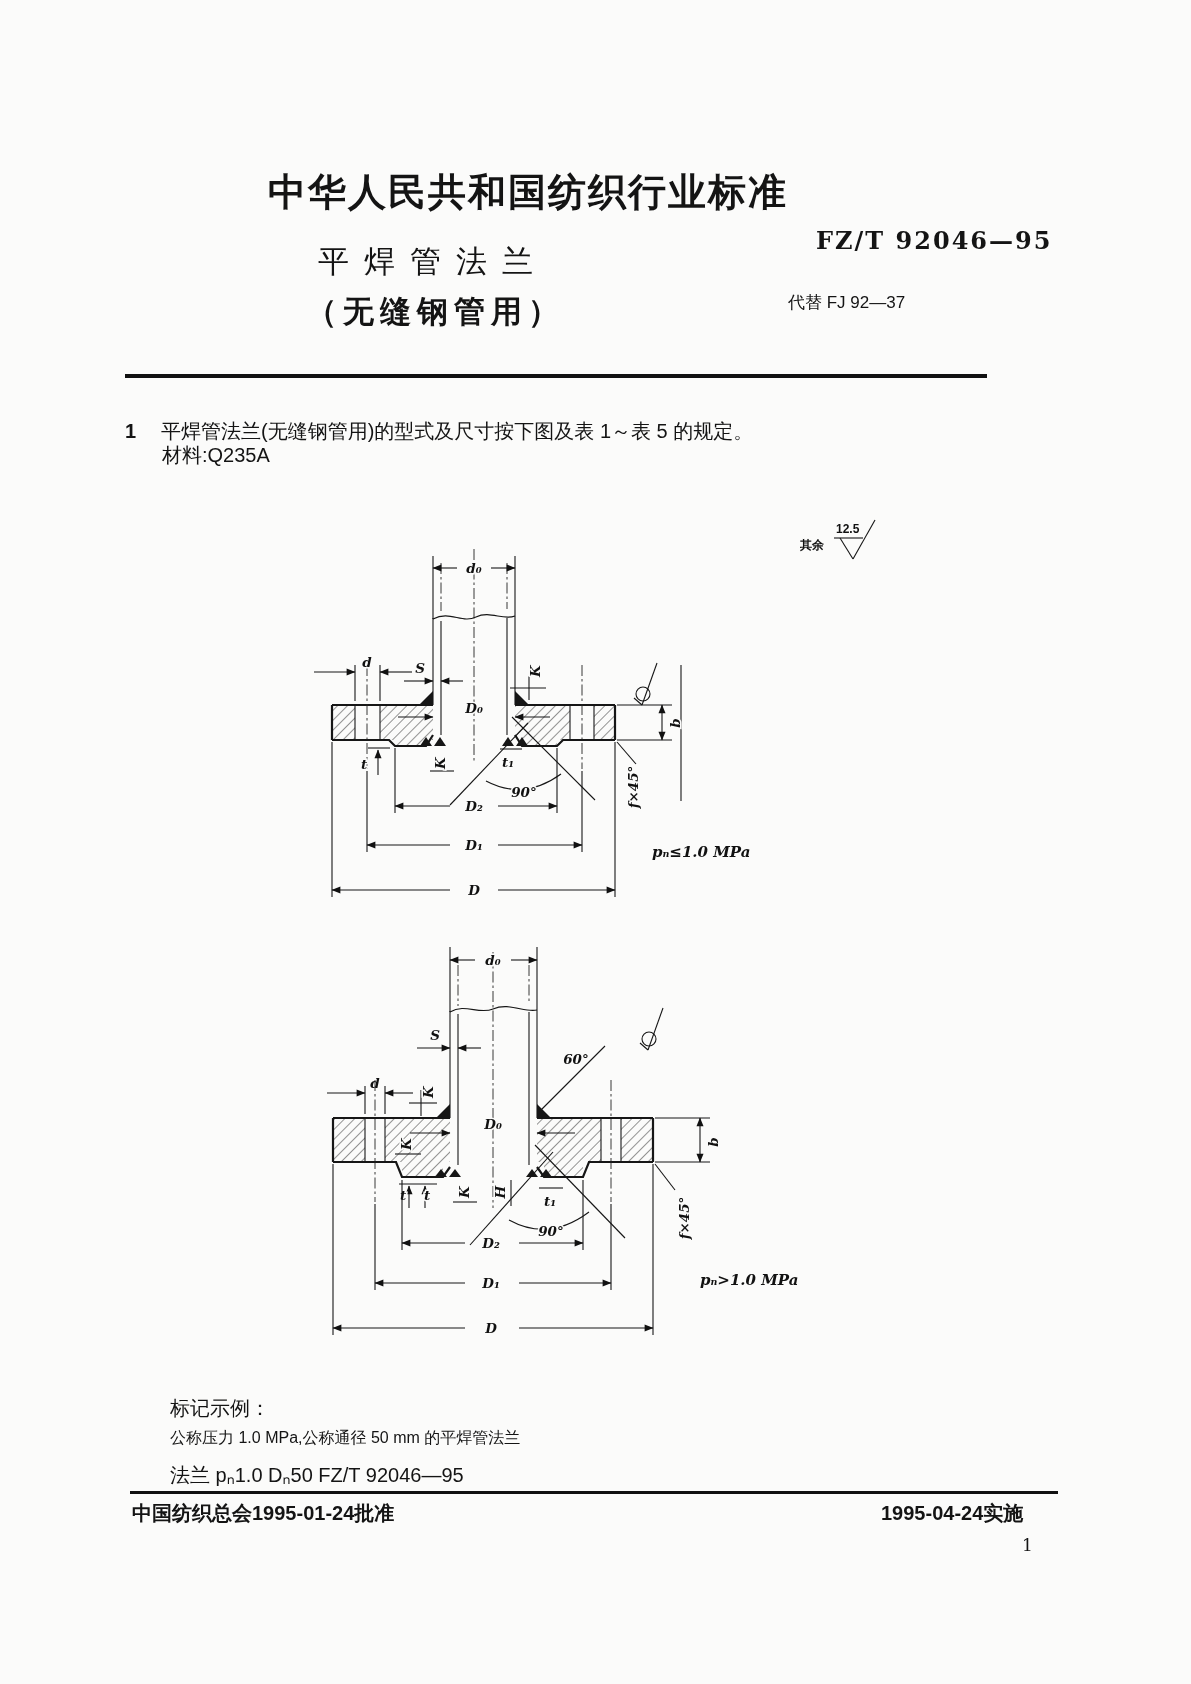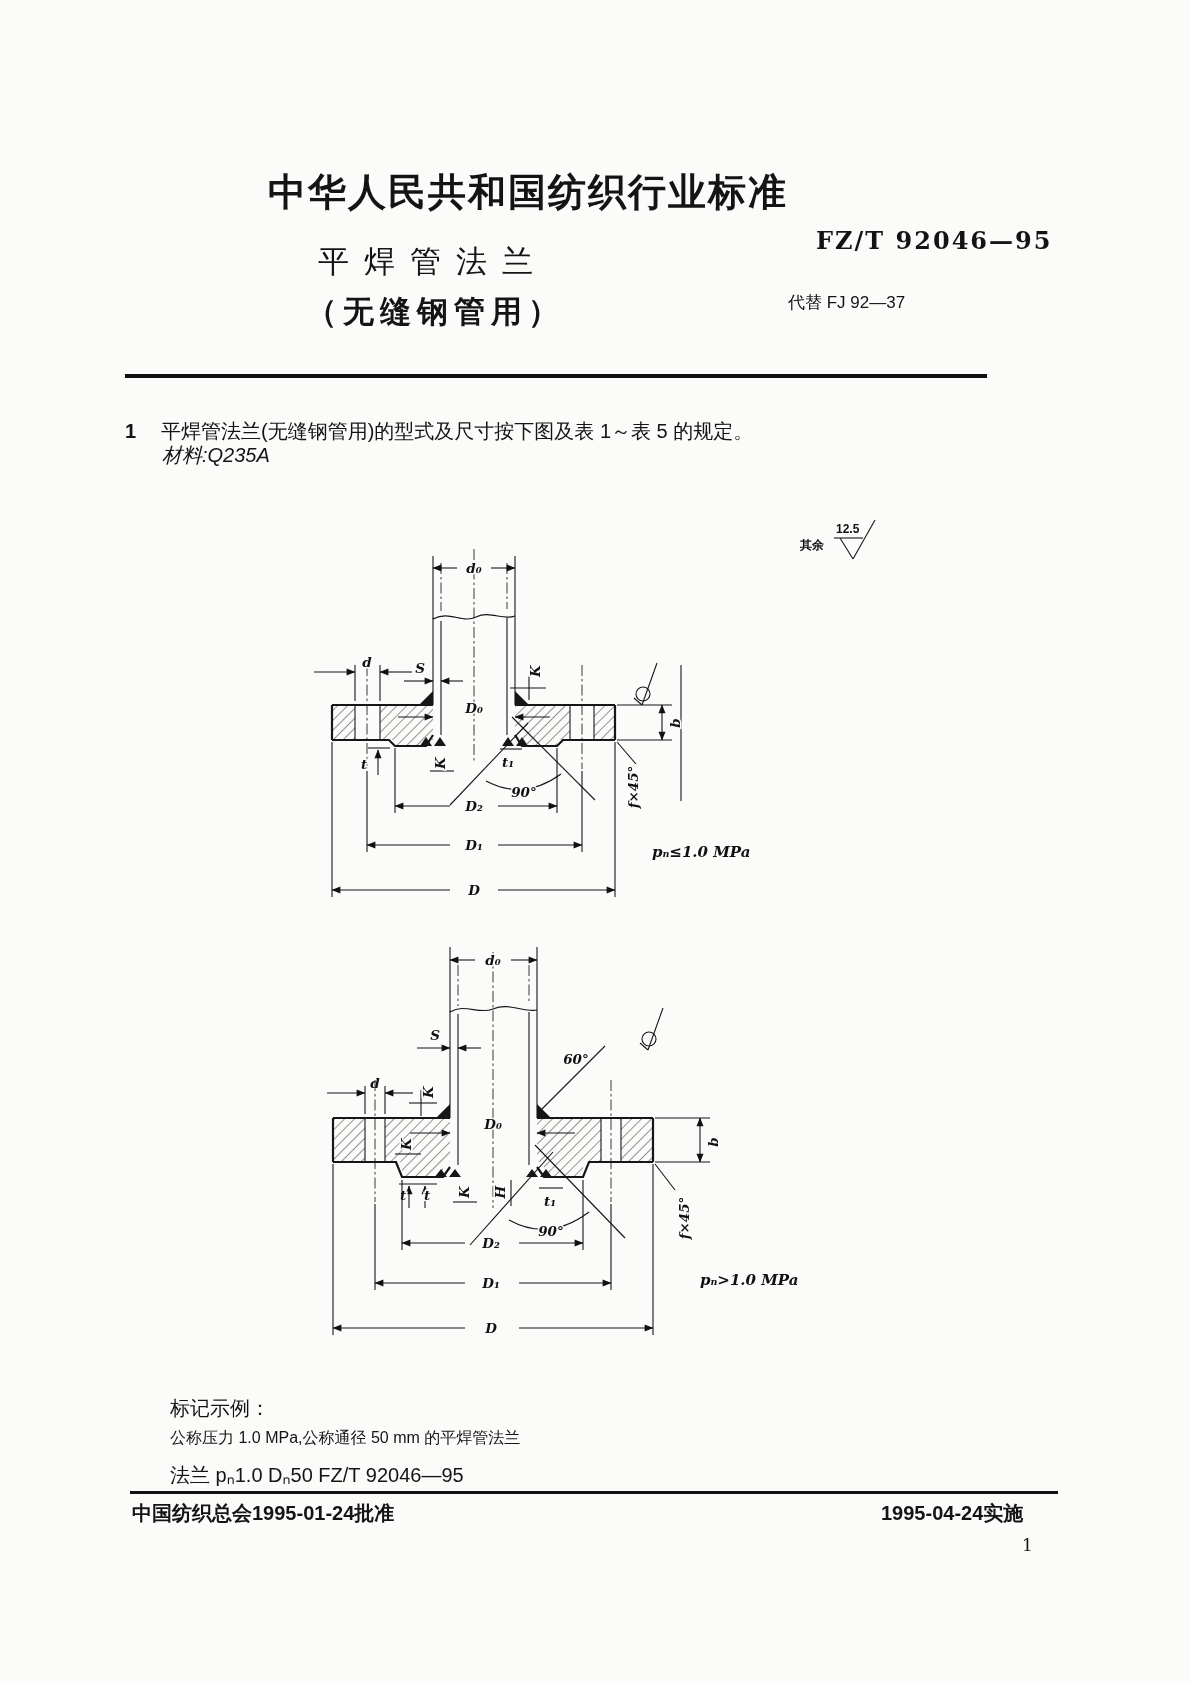--- a/index.html
+++ b/index.html
@@ -10,21 +10,21 @@
   .code{left:788px;top:226px;font-size:24px;font-weight:700;letter-spacing:2px;
         font-family:"DejaVu Serif",serif;margin-left:28px;}
   .title{left:318px;top:241px;font-size:31px;font-weight:400;letter-spacing:15px;}
   .subtitle{left:291px;top:291px;font-size:31px;font-weight:700;letter-spacing:6px;margin-left:15px;}
   .supersedes{left:788px;top:291px;font-size:17px;}
   .rule{position:absolute;background:#111;}
   .rule-top{left:125px;top:374px;width:862px;height:4px;}
   .rule-bottom{left:130px;top:1491px;width:928px;height:3px;}
   .clause{left:125px;top:418px;font-size:20px;}
   .clause .cnum{display:inline-block;width:36px;font-weight:700;}
-  .material{left:162px;top:442px;font-size:20px;font-style:italic;}
+  .material{left:162px;top:442px;font-size:20px;}
   .example-h{left:170px;top:1395px;font-size:20px;}
   .example-1{left:170px;top:1428px;font-size:16px;}
   .example-2{left:170px;top:1461px;font-size:20px;}
   .approval{left:132px;top:1500px;font-size:20px;font-weight:700;}
   .impl{left:881px;top:1500px;font-size:20px;font-weight:700;}
   .pagenum{left:1022px;top:1535px;font-size:17px;font-family:"DejaVu Serif",serif;}
   svg.fig{position:absolute;overflow:visible;}
   svg .ln{stroke:#161616;stroke-width:1.1;fill:none;}
   svg .tk{stroke:#161616;stroke-width:2.2;fill:none;}
   svg .cl{stroke:#222;stroke-width:0.9;fill:none;stroke-dasharray:11 3 2.5 3;}

